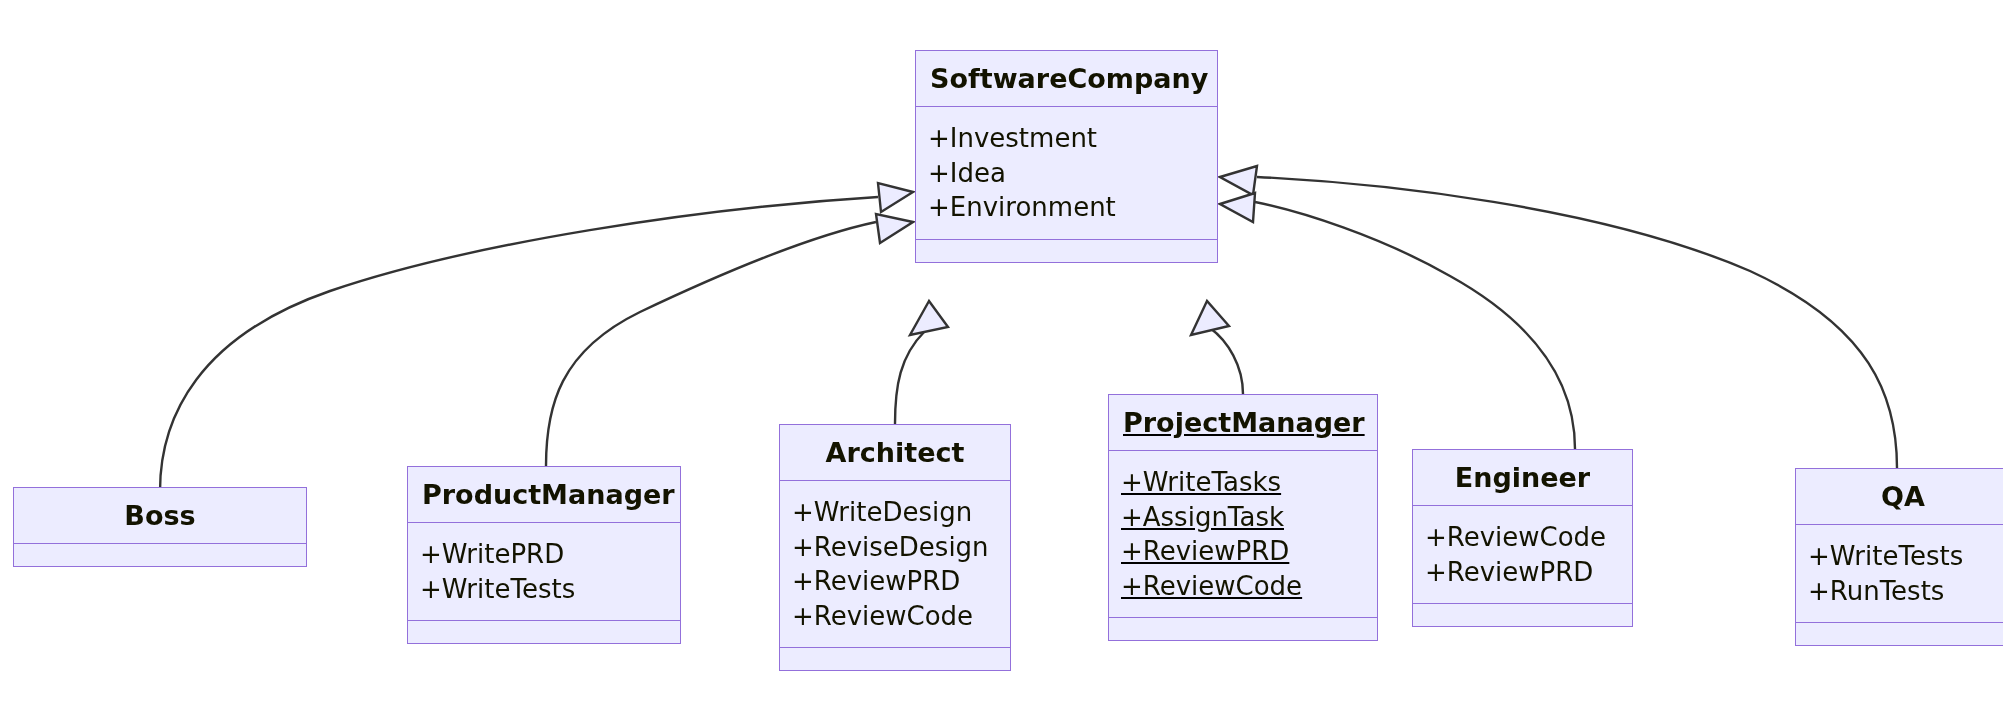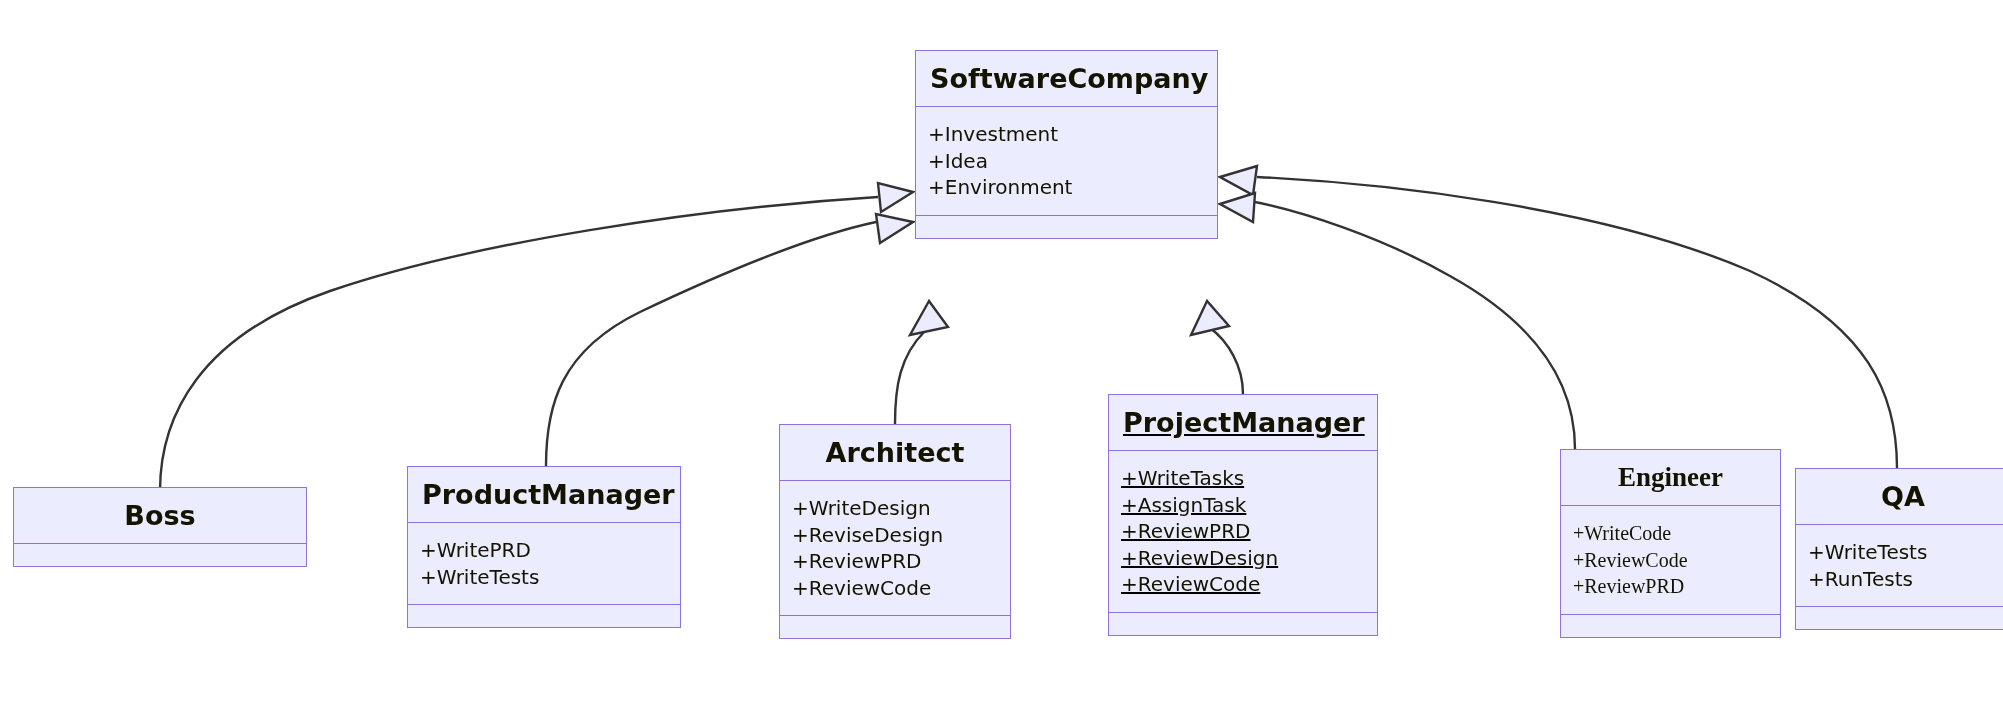--- a/index.html
+++ b/index.html
@@ -44,21 +44,21 @@
     padding: 14px 14px 14px 14px;
     border-bottom: 1.6px solid #9370db;
     white-space: nowrap;
   }
   .uml-attrs {
     box-sizing: border-box;
     padding: 14px 14px 14px 12px;
     border-bottom: 1.6px solid #9370db;
   }
   .uml-attr {
-    font-size: 20px;
+    font-size: 26px;
     line-height: 1.33;
     color: #131300;
     white-space: nowrap;
   }
   .uml-methods {
     box-sizing: border-box;
     height: 22px;
   }
 </style>
 </head>
@@ -128,30 +128,28 @@
     </div>
     <div class="uml-methods"></div>
   </div>
 
   <div class="uml-node" style="left:1108px; top:358px; width:270px;text-decoration:underline;">
     <div class="uml-title">ProjectManager</div>
     <div class="uml-attrs">
       <div class="uml-attr">+WriteTasks</div>
       <div class="uml-attr">+AssignTask</div>
       <div class="uml-attr">+ReviewPRD</div>
-      <div class="uml-attr">+ReviewDesign</div>
       <div class="uml-attr">+ReviewCode</div>
     </div>
     <div class="uml-methods"></div>
   </div>
 
-  <div class="uml-node" style="left:1560px; top:413px; width:221px;font-family:Liberation Serif, serif;">
+  <div class="uml-node" style="left:1412px; top:413px; width:221px;">
     <div class="uml-title">Engineer</div>
     <div class="uml-attrs">
-      <div class="uml-attr">+WriteCode</div>
       <div class="uml-attr">+ReviewCode</div>
       <div class="uml-attr">+ReviewPRD</div>
     </div>
     <div class="uml-methods"></div>
   </div>
 
   <div class="uml-node" style="left:1795px; top:432px; width:216px;">
     <div class="uml-title">QA</div>
     <div class="uml-attrs">
       <div class="uml-attr">+WriteTests</div>

